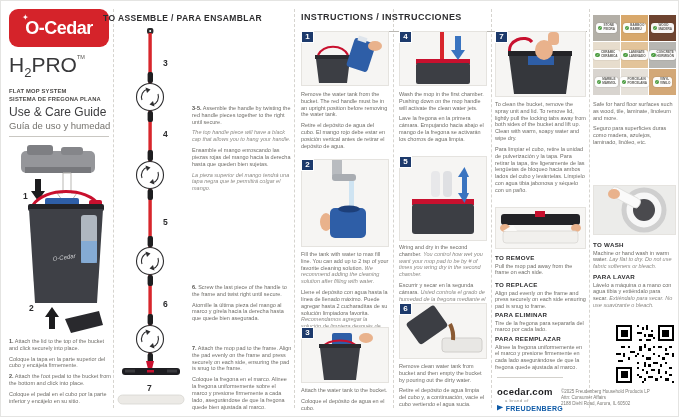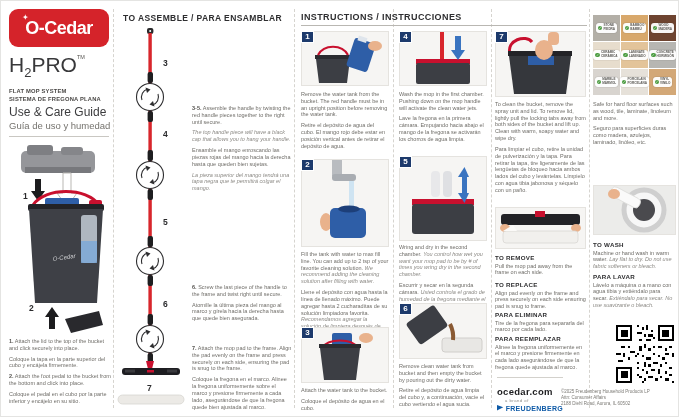--- a/index.html
+++ b/index.html
@@ -4,21 +4,21 @@
 <style>
   *{box-sizing:border-box;margin:0;padding:0}
   body{background:#fff;font-family:"Liberation Sans",sans-serif}
   .page{position:relative;width:679px;height:417px;background:#fff;border:1px solid #e4e4e2;overflow:hidden}
   .abs{position:absolute}
   .bt{font-size:5.5px;line-height:1.24;color:#6f6d68}
   .bt p{margin-bottom:4px}
   .bt b{color:#55534f}
   .it{font-style:italic;color:#8b8984}
   .hdr{font-weight:bold;color:#2e2e30;letter-spacing:.4px;font-size:9px}
-  .rule{border-bottom:1px solid #b9b7b2;padding-bottom:3px}
+  .rule{border-bottom:1px solid #b9b7b2;padding-bottom:9px}
   .illus{position:absolute;background:#f6f5f3;border:1px solid #e5e3df}
   .badge{position:absolute;left:-1px;top:-1px;width:13px;height:12px;background:#1d3a6c;border:1px solid #fff;color:#fff;font-weight:bold;font-size:8px;line-height:10px;text-align:center;z-index:2}
   .sec-title{font-size:6.2px;font-weight:bold;color:#2e2e30;letter-spacing:.3px;margin-bottom:1.5px}
   .vdash{position:absolute;top:8px;bottom:8px;width:0;border-left:1px dashed #d6d4cf}
   .logo{position:absolute;left:8px;top:8px;width:100px;height:38px;background:#d5232a;border-radius:9px;display:flex;align-items:center;justify-content:center}
   .logo-text{color:#fff;font-weight:bold;font-size:18px;letter-spacing:-.5px}
   .sparkle{position:absolute;left:13px;top:4px;color:#fff;font-size:8px}
   .pname{position:absolute;left:8px;top:52px;color:#38383a;font-size:21px}
   .pname sub{font-size:13px}
   .pname .tm{font-size:5.5px;vertical-align:13px;color:#55534f}
@@ -82,21 +82,21 @@
     <path d="M60,178 L94,170 L98,184 L66,192 Z" fill="#29292d"></path>
   </svg>
 
   <div class="abs bt" style="left:8px;top:337px;width:102px">
     <p><b>1.</b> <span>Attach the lid to the top of the bucket and click securely into place.</span></p>
     <p>Coloque la tapa en la parte superior del cubo y encájela firmemente.</p>
     <p><b>2.</b> <span>Attach the foot pedal to the bucket from the bottom and click into place.</span></p>
     <p>Coloque el pedal en el cubo por la parte inferior y encájelo en su sitio.</p>
   </div>
 
-  <div class="abs hdr" style="left:122px;top:12px;font-size:8.5px">TO ASSEMBLE / PARA ENSAMBLAR</div>
+  <div class="abs hdr" style="left:102px;top:12px;font-size:8.5px">TO ASSEMBLE / PARA ENSAMBLAR</div>
   <svg class="abs" style="left:116px;top:26px" width="72" height="384" viewBox="0 0 72 384">
     <rect x="30" y="1" width="6.4" height="6" rx="2" fill="#2a2a2c"></rect>
     <circle cx="33.2" cy="4" r="1" fill="#fff"></circle>
     <rect x="31.4" y="6" width="3.4" height="330" fill="#d8262c"></rect>
     <text x="46" y="39" font-size="8.5" font-weight="bold" fill="#2b2b2d">3</text>
     <text x="46" y="110" font-size="8.5" font-weight="bold" fill="#2b2b2d">4</text>
     <text x="46" y="198" font-size="8.5" font-weight="bold" fill="#2b2b2d">5</text>
     <text x="46" y="280" font-size="8.5" font-weight="bold" fill="#2b2b2d">6</text>
     <g>
       <rect x="30.6" y="45" width="5.4" height="11" rx="2" fill="#1e1e20"></rect>

